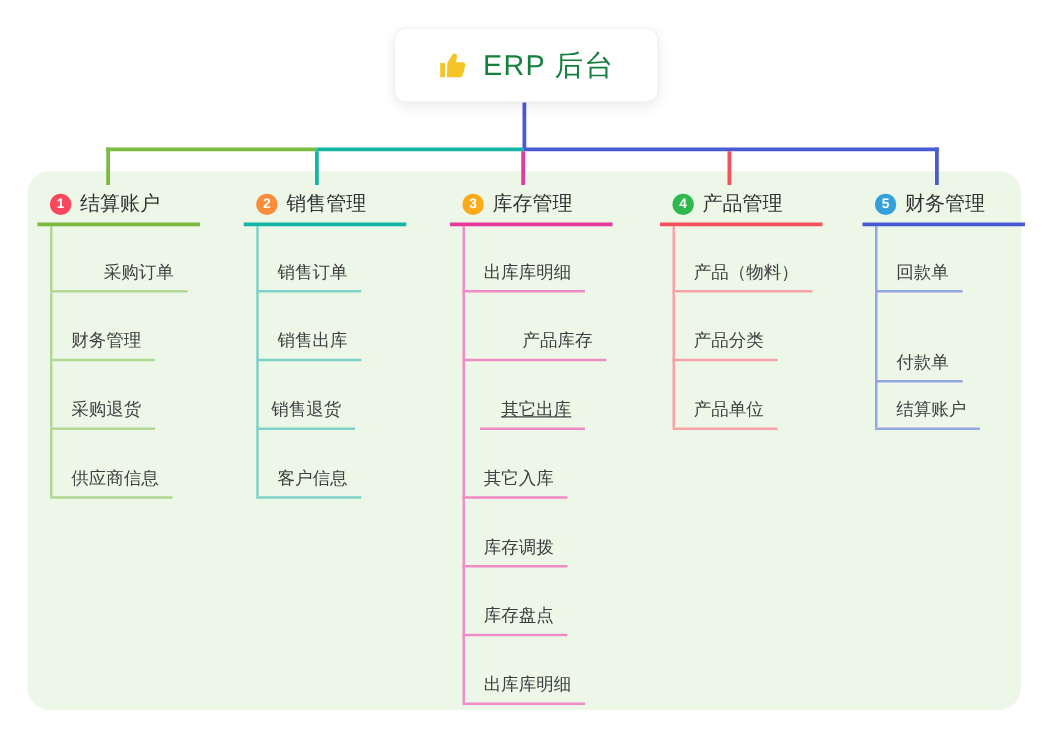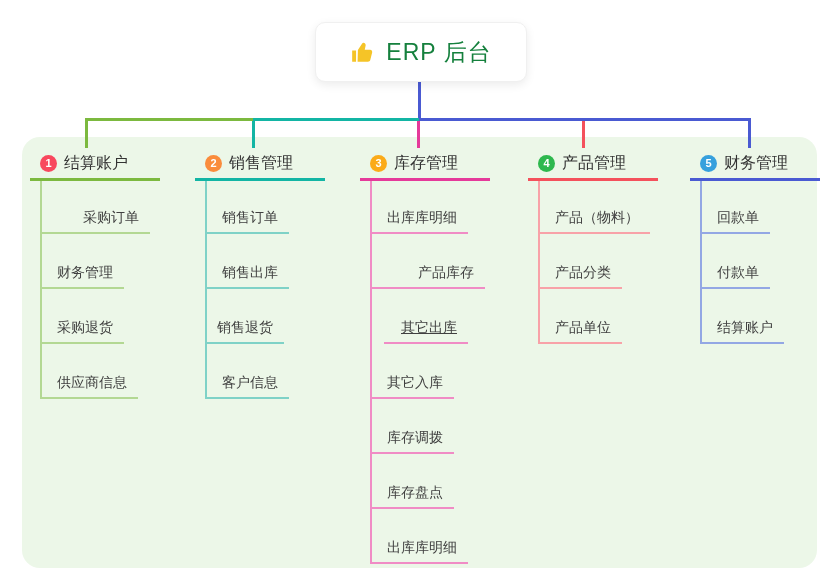--- a/index.html
+++ b/index.html
@@ -154,20 +154,20 @@
         <span>产品单位</span>
       </div>
       <div class="branch-heading" style="left: 690px; top: 148px; width: 120px; border-bottom-color: rgb(74, 90, 210);">
         <span class="badge" style="background: rgb(54, 160, 221);">5</span>
         <span class="branch-title">财务管理</span>
       </div>
       <div class="vline" style="left: 700px; top: 181px; height: 161px; background: rgb(147, 167, 228);"></div>
       <div class="sub-item" style="left: 700px; top: 206px; border-bottom-color: rgb(147, 167, 228);">
         <span>回款单</span>
       </div>
-      <div class="sub-item" style="left: 700px; top: 261px; border-bottom-color: rgb(147, 167, 228); justify-content: flex-end;">
+      <div class="sub-item" style="left: 700px; top: 278px; border-bottom-color: rgb(147, 167, 228); justify-content: flex-end;">
         <span>付款单</span>
       </div>
       <div class="sub-item" style="left: 700px; top: 316px; border-bottom-color: rgb(147, 167, 228);">
         <span>结算账户</span>
       </div>
     </div>
 </div>
 
 </body></html>

